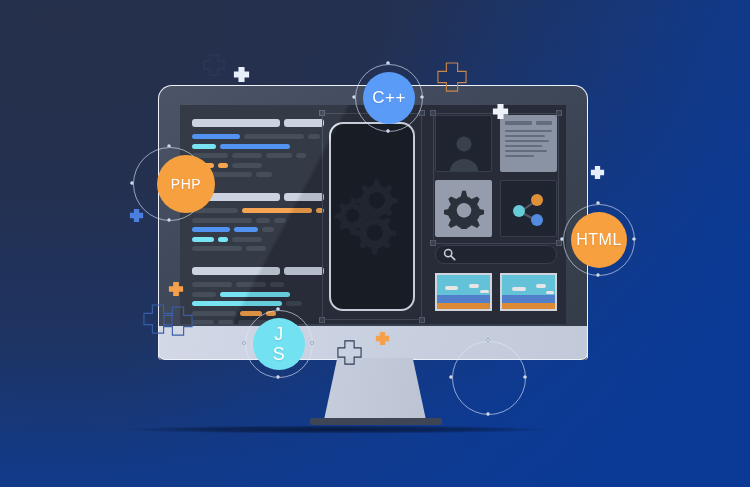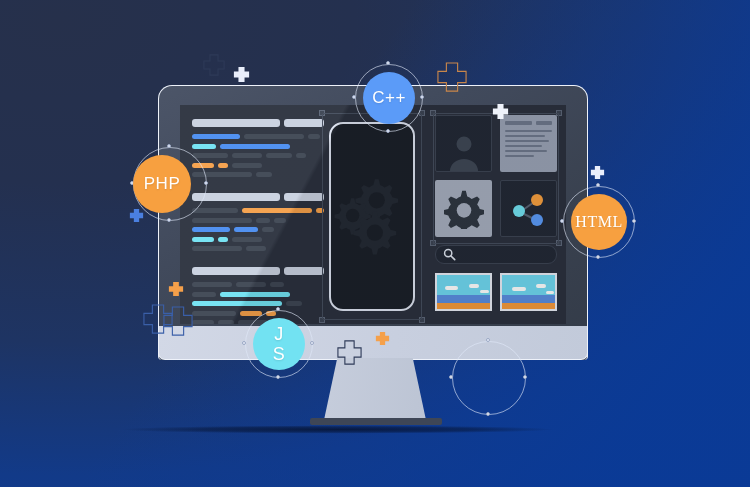--- a/index.html
+++ b/index.html
@@ -412,25 +412,25 @@
         <div class="badge" style="left: 8px; top: 8px; width: 52px; height: 52px; background: rgb(91, 155, 248); font-size: 17px;">
           <span>C++</span>
         </div>
       </div>
       <div style="position: absolute; left: 133px; top: 147px; width: 74px; height: 74px;">
         <div class="badge-ring" style="left: 0px; top: 0px; width: 74px; height: 74px;"></div>
         <div class="ring-dot" style="left: 34px; top: -3px;"></div>
         <div class="ring-dot" style="left: 71px; top: 34px;"></div>
         <div class="ring-dot" style="left: 34px; top: 71px;"></div>
         <div class="ring-dot" style="left: -3px; top: 34px;"></div>
-        <div class="badge" style="left: 0; top: 8px; width: 58px; height: 58px; background: rgb(247, 160, 64); font-size: 17px;">
+        <div class="badge" style="left: 24px; top: 8px; width: 58px; height: 58px; background: rgb(247, 160, 64); font-size: 14px;">
           <span>PHP</span>
         </div>
       </div>
-      <div style="position: absolute; left: 563px; top: 186px; width: 72px; height: 72px; font-family: Liberation Serif, serif;">
+      <div style="position: absolute; left: 563px; top: 204px; width: 72px; height: 72px;">
         <div class="badge-ring" style="left: 0px; top: 0px; width: 72px; height: 72px;"></div>
         <div class="ring-dot" style="left: 33px; top: -3px;"></div>
         <div class="ring-dot" style="left: 69px; top: 33px;"></div>
         <div class="ring-dot" style="left: 33px; top: 69px;"></div>
         <div class="ring-dot" style="left: -3px; top: 33px;"></div>
         <div class="badge" style="left: 8px; top: 8px; width: 56px; height: 56px; background: rgb(247, 160, 64); font-size: 16px;">
           <span>HTML</span>
         </div>
       </div>
       <div style="position: absolute; left: 245px; top: 310px; width: 68px; height: 68px;">

